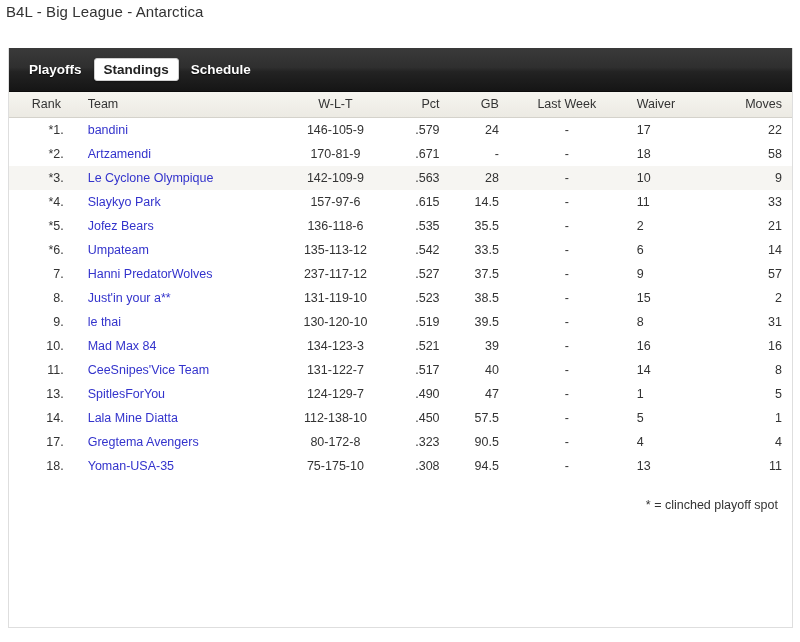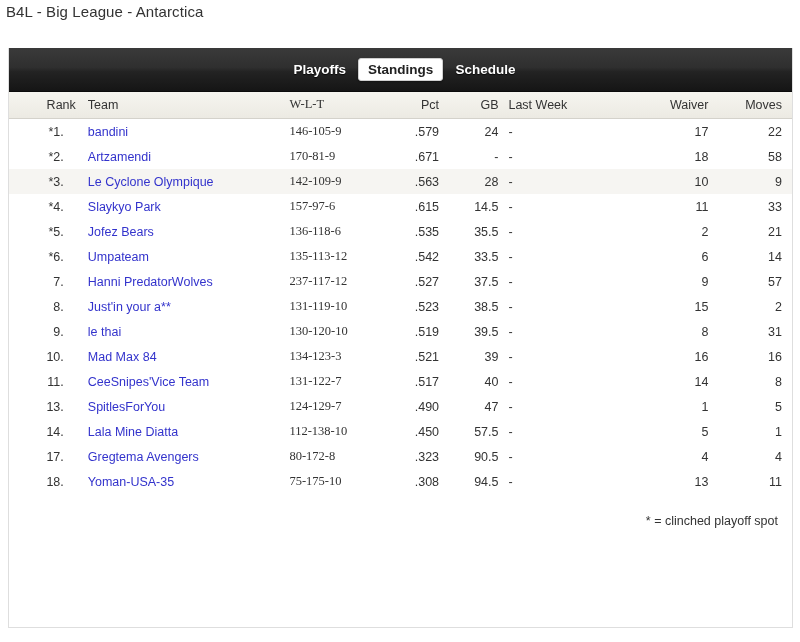--- a/index.html
+++ b/index.html
@@ -35,21 +35,20 @@
   #navbar {
     height: 44px;
     background: #2b2b2b;
     background-image: linear-gradient(to bottom,
         #3a3a3a 0%, #2f2f2f 45%, #232323 55%, #151515 100%);
     display: flex;
     align-items: center;
     padding-left: 10px;
     box-sizing: border-box;
     border-bottom: 1px solid #0c0c0c;
-    justify-content: center;
   }
   .nav-tab {
     font-size: 13.5px;
     font-weight: bold;
     color: #ffffff;
     padding: 4px 10px;
     margin-right: 2px;
     border-radius: 3px;
     white-space: nowrap;
     cursor: pointer;
@@ -80,27 +79,27 @@
   }
   tbody td {
     padding: 5px 0 5px 0;
     white-space: nowrap;
     color: #333333;
     font-size: 12.5px;
   }
   tr.alt td { background: #f6f5f2; }
   .c-rank  { width: 62px;  text-align: right; padding-right: 12px !important; }
   .c-team  { width: 220px; text-align: left;  padding-left: 12px !important; }
-  .c-wlt   { width: 100px; text-align: left; padding-right: 8px !important; font-family: Liberation Serif, serif; }
+  .c-wlt   { width: 100px; text-align: center; padding-right: 8px !important; }
   .c-pct   { width: 56px;  text-align: right; padding-right: 8px !important; }
   .c-gb    { width: 58px;  text-align: right; padding-right: 10px !important; }
-  .c-lw    { width: 130px; text-align: left; padding-right: 12px !important; }
-  .c-wv    { width: 80px;  text-align: right; padding-right: 10px !important; }
+  .c-lw    { width: 130px; text-align: center; padding-right: 12px !important; }
+  .c-wv    { width: 80px;  text-align: left; padding-right: 10px !important; }
   .c-mv    { width: 70px;  text-align: right; padding-right: 10px !important; }
-  th.c-rank { text-align: right; padding-left: 8px !important; padding-right: 0 !important; }
+  th.c-rank { text-align: center; padding-left: 8px !important; padding-right: 0 !important; }
   th.c-team { text-align: left; }
   .team-link {
     color: #3333cc;
     text-decoration: none;
     cursor: pointer;
   }
   #footnote {
     text-align: right;
     font-size: 12.5px;
     color: #333333;

